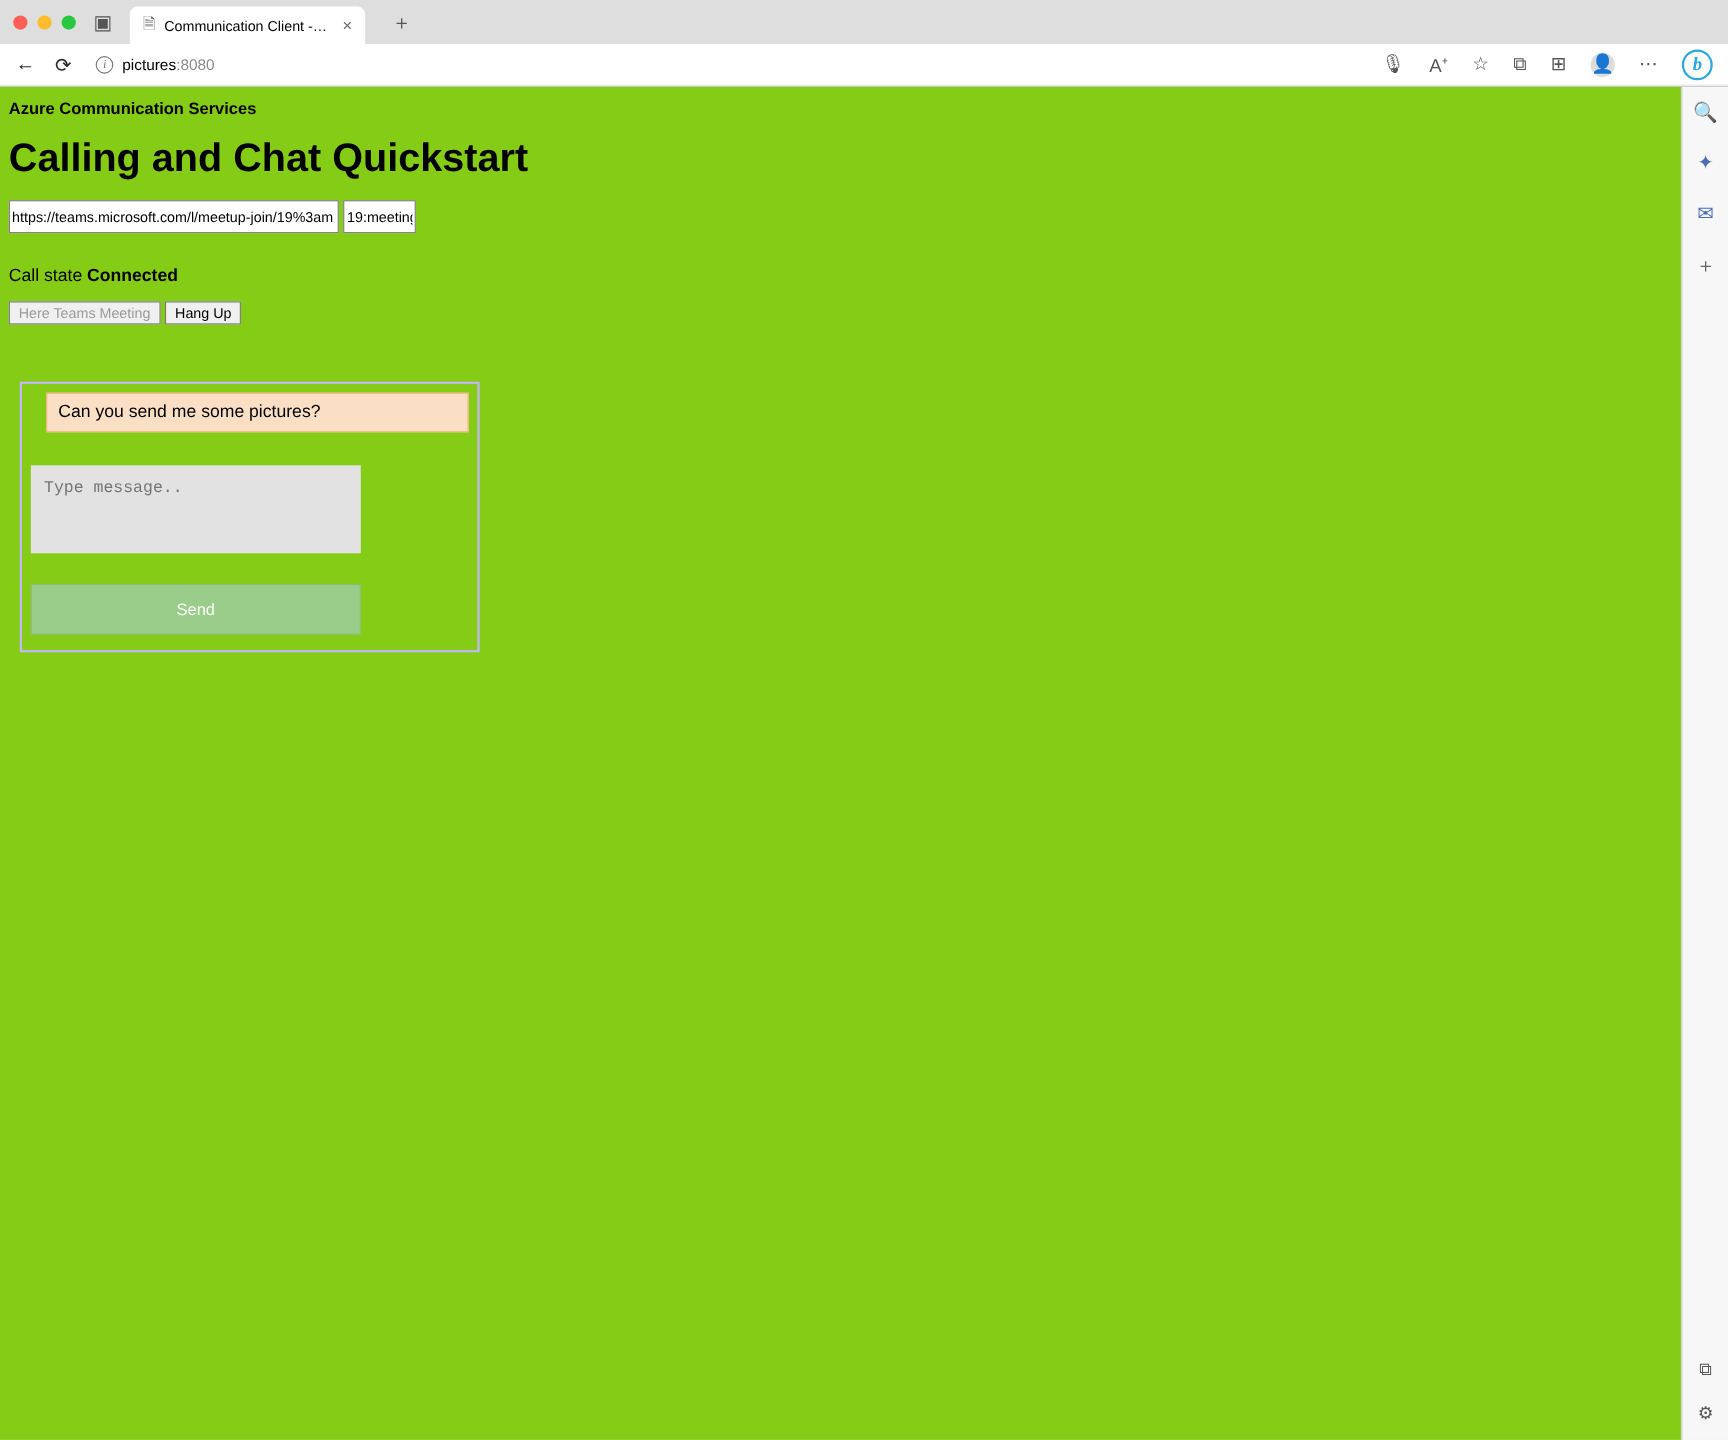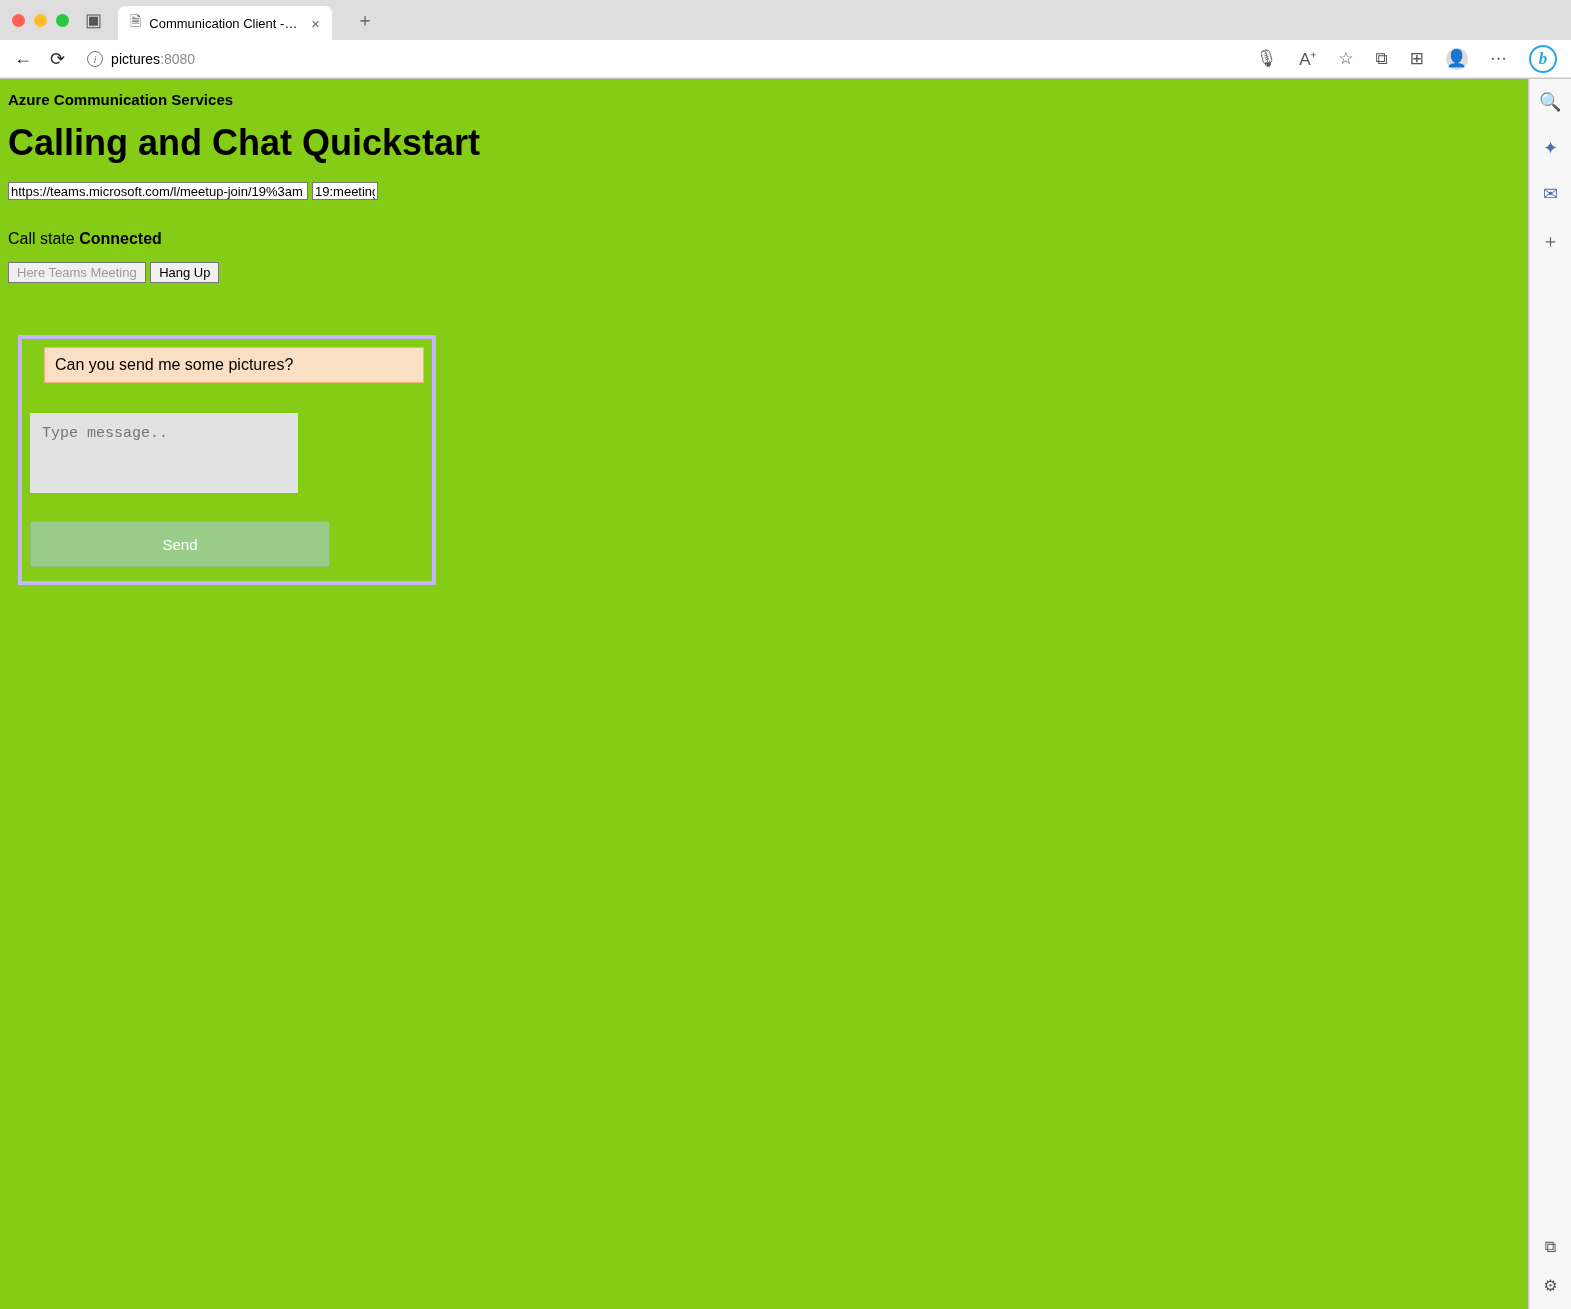--- a/index.html
+++ b/index.html
@@ -98,39 +98,39 @@
     .side-ico { font-size: 18px; color: #4b6fb5; }
     .side-plus { color: #666; }
     .sidebar-bottom { position: absolute; bottom: 14px; display:flex; flex-direction:column; gap:20px; align-items:center; color:#555; }
 
     
     h4.svc { font-size: 15px; margin: 4px 0 6px 0; }
     h1.page-title { font-size: 36px; margin: 14px 0 18px 0; }
 
     .inputs-row { display:flex; gap:4px; }
     .inputs-row input {
-      height: 18px; font-size: 13px; padding: 1px 2px;
+      height: 30px; font-size: 13px; padding: 1px 2px;
       border: 1px solid #767676; background: #fff;
     }
     #inp1 { width: 300px; }
     #inp2 { width: 66px; }
 
     .call-state-row { font-size: 16px; margin: 30px 0 14px 0; }
     .call-state-row .val { font-weight: bold; }
 
     .btn-row button {
       font-size: 13px; padding: 2px 8px;
       border: 1px solid #767676; background: #f0f0f0;
     }
     .btn-row button[disabled] { color: #9a9a9a; }
 
     
     .chat-panel {
       width: 418px; margin: 52px 0 0 10px;
-      border: 4px solid #c4b5fd;
+      border: 2px solid #c4b5fd;
       padding: 8px 8px 14px 8px;
       display: flex; flex-direction: column; gap: 8px;
     }
     .msg-peer {
       background: #fadfc5;
       border: 1px solid #f0b57c;
       padding: 8px 10px;
       font-size: 16px;
       margin: 0 0 2px 14px;
     }
@@ -159,21 +159,21 @@
     .compose {
       margin-top: 20px;
       height: 80px;
       background: #e2e2e2;
       border: none;
       padding: 12px 12px;
       font-family: "Courier New", monospace;
       font-size: 15px;
       color: #777;
       resize: none;
-      width: 268px;
+      width: 300px;
     }
     .send-btn {
       margin-top: 20px;
       width: 300px;
       height: 46px;
       background: #9acd8a;
       border: 1px solid #88bd78;
       color: #fff;
       font-size: 15px;
     }

